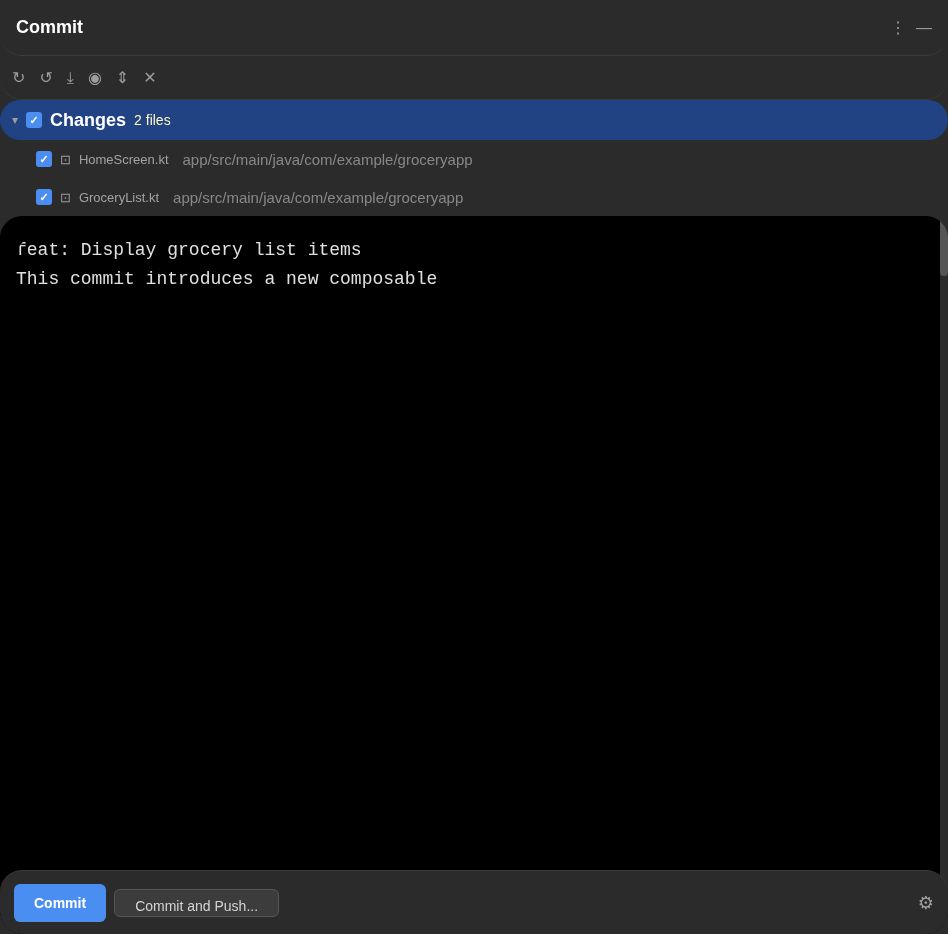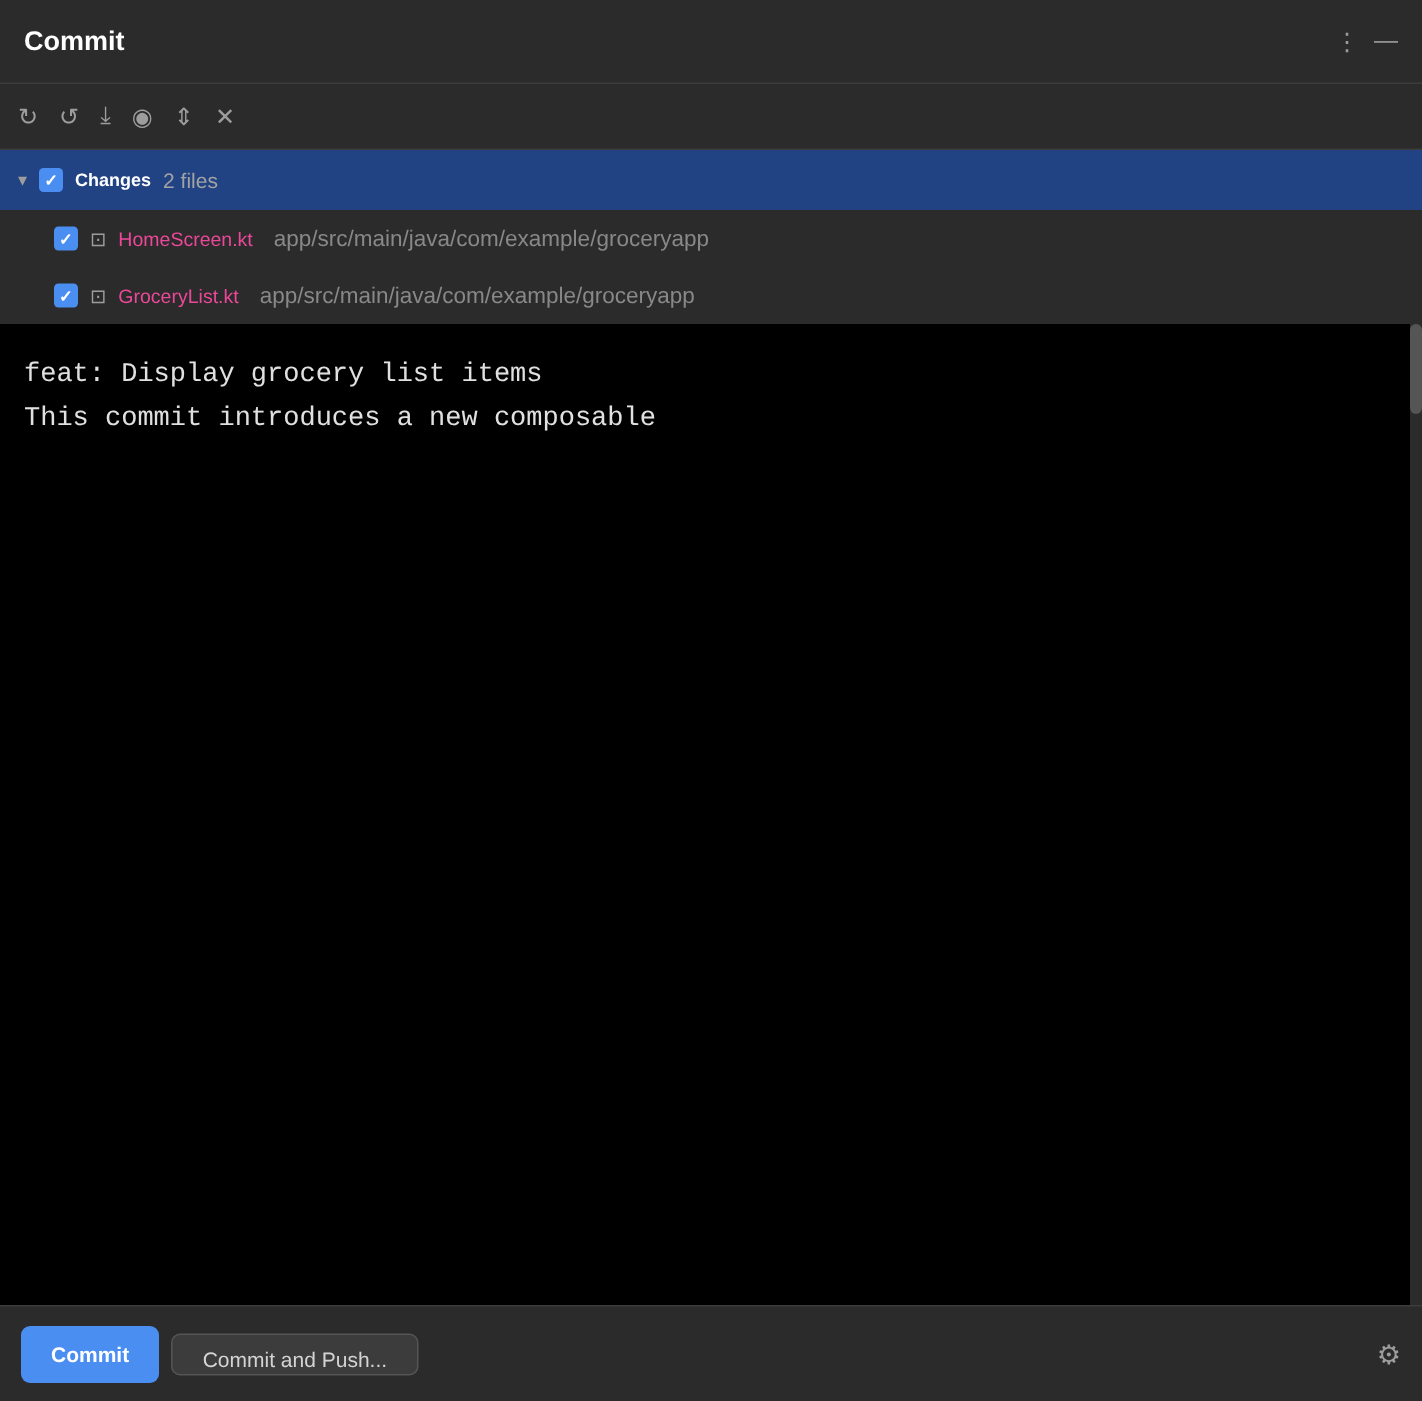--- a/index.html
+++ b/index.html
@@ -1,15 +1,15 @@
 <!DOCTYPE html>
 <html><head>
   <meta charset="utf-8">
   <style>
-    * { box-sizing: border-box; margin: 0; padding: 0; }
+    * { box-sizing: border-box; margin: 0; padding: 0; border-radius: 22px; }
     body {
       width: 948px;
       height: 934px;
       background: #2b2b2b;
       font-family: -apple-system, BlinkMacSystemFont, 'Segoe UI', sans-serif;
       color: #d4d4d4;
       overflow: hidden;
     }
 
     
@@ -56,27 +56,27 @@
     .changes-header {
       display: flex;
       align-items: center;
       gap: 8px;
       padding: 8px 12px;
       background: #214283;
       cursor: pointer;
       height: 40px;
     }
     .changes-header-label {
-      font-size: 12px;
+      font-size: 18px;
       font-weight: 600;
       color: #ffffff;
     }
     .changes-count {
       font-size: 14px;
-      color: #a3a3a3;
+      color: #fef9c3;
     }
     .chevron-icon {
       color: #9d9d9d;
       font-size: 12px;
     }
 
     
     .checkbox-blue {
       width: 16px;
       height: 16px;
@@ -104,21 +104,21 @@
       padding: 7px 12px 7px 36px;
       cursor: pointer;
       height: 38px;
     }
     .file-icon {
       color: #9d9d9d;
       font-size: 13px;
     }
     .file-name {
       font-size: 13px;
-      color: #ec4899;
+      color: #a3a3a3;
       font-weight: 500;
     }
     .file-path {
       font-size: 15px;
       color: #888888;
       margin-left: 6px;
     }
 
     
     .amend-row {

